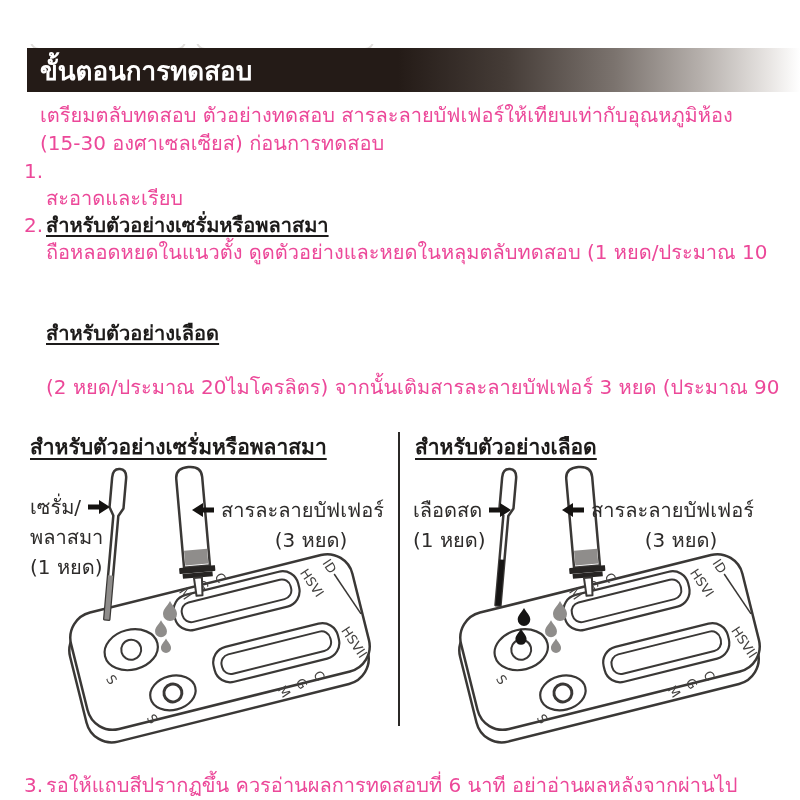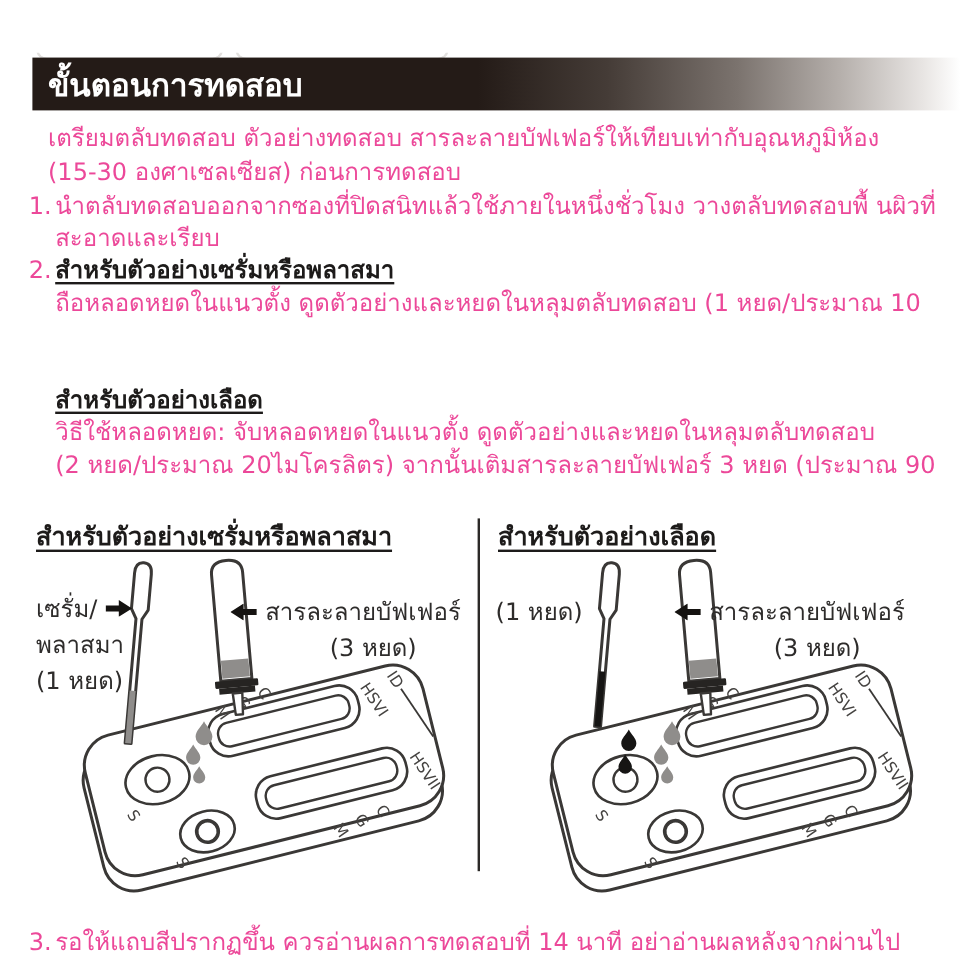--- a/index.html
+++ b/index.html
@@ -44,29 +44,27 @@
   <div class="remnant" style="left:196px;width:174px;"></div>
 
   <div class="header-bar">
     <span class="title">ขั้นตอนการทดสอบ</span>
   </div>
 
   <div class="tline" style="left:40px;top:58px;">เตรียมตลับทดสอบ ตัวอย่างทดสอบ สารละลายบัฟเฟอร์ให้เทียบเท่ากับอุณหภูมิห้อง</div>
   <div class="tline" style="left:40px;top:86px;">(15-30 องศาเซลเซียส) ก่อนการทดสอบ</div>
 
   <div class="tline num" style="top:114px;">1.</div>
-  <div class="tline body-ind" style="top:114px;">นำตลับทดสอบออกจากซองที่ปิดสนิทแล้วใช้ภายในหนึ่งชั่วโมง วางตลับทดสอบพื้ นผิวที่</div>
   <div class="tline body-ind" style="top:141px;">สะอาดและเรียบ</div>
 
   <div class="tline num" style="top:168px;">2.</div>
   <div class="tline body-ind hd" style="top:168px;">สำหรับตัวอย่างเซรั่มหรือพลาสมา</div>
   <div class="tline body-ind" style="top:195px;">ถือหลอดหยดในแนวตั้ง ดูดตัวอย่างและหยดในหลุมตลับทดสอบ (1 หยด/ประมาณ 10</div>
 
   <div class="tline body-ind hd" style="top:276px;">สำหรับตัวอย่างเลือด</div>
-  <div class="tline body-ind" style="top:303px;">วิธีใช้หลอดหยด: จับหลอดหยดในแนวตั้ง ดูดตัวอย่างและหยดในหลุมตลับทดสอบ</div>
   <div class="tline body-ind" style="top:330px;">(2 หยด/ประมาณ 20ไมโครลิตร) จากนั้นเติมสารละลายบัฟเฟอร์ 3 หยด (ประมาณ 90</div>
 
   <div class="panel-title" style="left:30px;top:390px;">สำหรับตัวอย่างเซรั่มหรือพลาสมา</div>
   <div class="panel-title" style="left:415px;top:390px;">สำหรับตัวอย่างเลือด</div>
   <div class="divider"></div>
 
   <svg class="diagram-svg" style="left:20px;top:420px;" viewBox="0 0 360 290">
 
     <g transform="translate(200,178) rotate(-14)">
       <rect class="ln" x="-149" y="-48" width="290" height="120" rx="26"></rect>
@@ -181,30 +179,36 @@
     <div class="row">
       <svg class="arrow-ic" viewBox="0 0 22 14">
           <path d="M22,4.5 h-11 v-4.5 l-11,7 11,7 v-4.5 h11 z"></path>
         </svg>
       <span>สารละลายบัฟเฟอร์</span>
     </div>
     <div class="ctr" style="padding-left:50px;">(3 หยด)</div>
   </div>
 
   <div class="lbl" style="left:413px;top:451px;">
+    <div class="row">
+      <span>เลือดสด</span>
+      <svg class="arrow-ic" viewBox="0 0 22 14">
+          <path d="M0,4.5 h11 v-4.5 l11,7 -11,7 v-4.5 h-11 z"></path>
+        </svg>
+    </div>
     <div>(1 หยด)</div>
   </div>
   <div class="lbl" style="left:562px;top:451px;width:188px;">
     <div class="row">
       <svg class="arrow-ic" viewBox="0 0 22 14">
           <path d="M22,4.5 h-11 v-4.5 l-11,7 11,7 v-4.5 h11 z"></path>
         </svg>
       <span>สารละลายบัฟเฟอร์</span>
     </div>
     <div class="ctr" style="padding-left:50px;">(3 หยด)</div>
   </div>
 
   <div class="tline num" style="top:728px;">3.</div>
-  <div class="tline body-ind" style="top:728px;">รอให้แถบสีปรากฏขึ้น ควรอ่านผลการทดสอบที่ 14 นาที อย่าอ่านผลหลังจากผ่านไป</div>
+  <div class="tline body-ind" style="top:728px;">รอให้แถบสีปรากฏขึ้น ควรอ่านผลการทดสอบที่ 6 นาที อย่าอ่านผลหลังจากผ่านไป</div>
   <div class="tline body-ind" style="top:756px;">15 นาที</div>
 
   <div class="footer-bar"></div>
 </div>
 
 </body></html>

